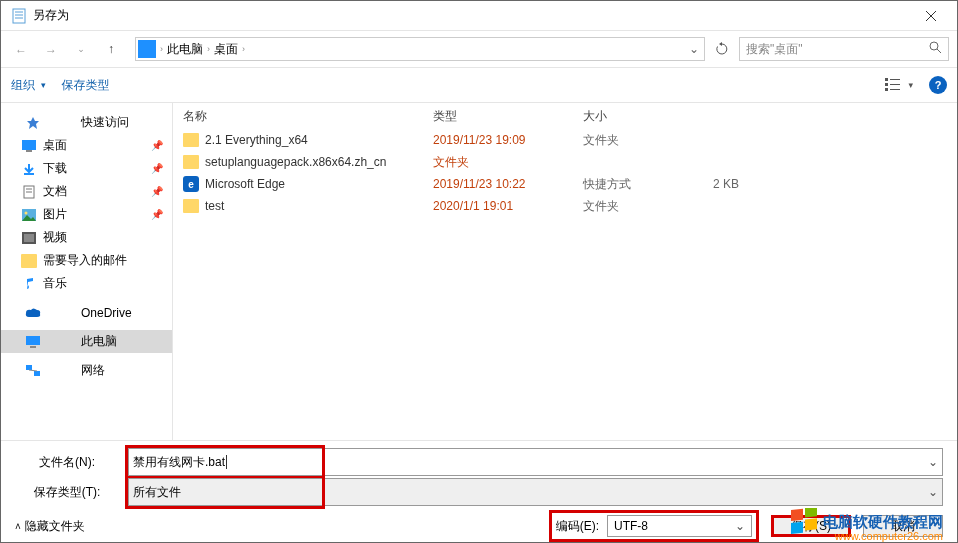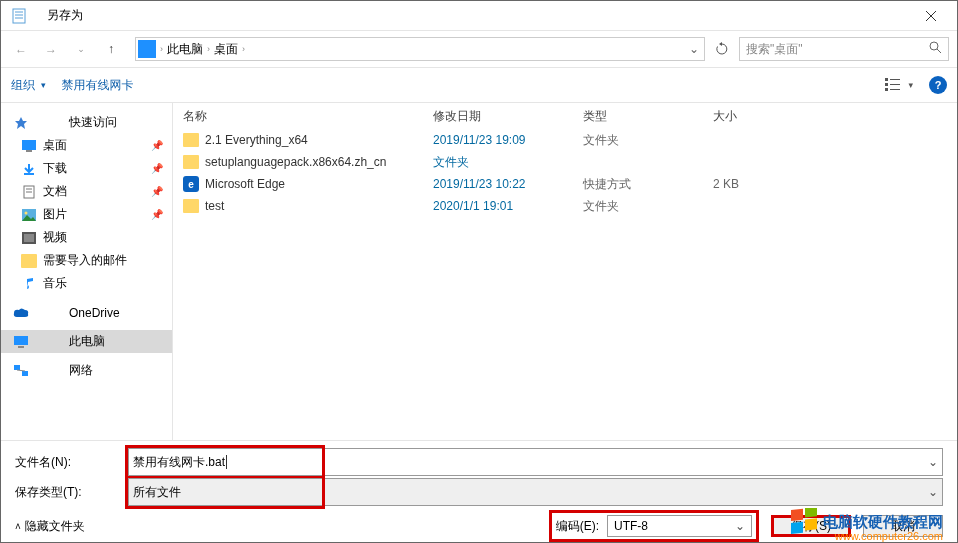--- a/index.html
+++ b/index.html
@@ -1,19 +1,19 @@
 <!DOCTYPE html>
 <html><head>
 <meta charset="utf-8">
 <style>
 * { box-sizing: border-box; margin: 0; padding: 0; font-family: "Microsoft YaHei", "Segoe UI", sans-serif; font-size: 12px; }
 body { background: #fff; width: 958px; height: 543px; overflow: hidden; border: 1px solid #666; }
 .titlebar { height: 30px; display: flex; align-items: center; padding: 0 4px; border-bottom: 1px solid #e5e5e5; }
 .titlebar .icon-app { width: 16px; height: 16px; margin: 0 6px; }
-.titlebar .title { flex: 1; margin-left: 14px; }
+.titlebar .title { flex: 1; }
 .titlebar .close { width: 44px; height: 30px; display: flex; align-items: center; justify-content: center; }
 .nav { height: 36px; display: flex; align-items: center; padding: 0 8px; gap: 6px; }
 .nav .arrow { width: 24px; height: 24px; display: flex; align-items: center; justify-content: center; color: #999; }
 .nav .arrow.up { color: #333; }
 .nav .path { flex: 1; border: 1px solid #ccc; height: 24px; display: flex; align-items: center; padding: 0 2px; gap: 4px; margin-left: 6px; }
 .nav .path .drive-icon { width: 18px; height: 18px; background: #1e90ff; display: inline-block; }
 .nav .path .sep { color: #888; font-size: 9px; }
 .nav .path .seg { display: inline-block; }
 .nav .refresh { width: 22px; height: 22px; display: flex; align-items: center; justify-content: center; border: 1px solid transparent; }
 .nav .path .dd { margin-left: auto; color: #666; width: 16px; text-align: center; }
@@ -22,40 +22,40 @@
 .toolbar { height: 36px; border-top: 1px solid #e5e5e5; border-bottom: 1px solid #e5e5e5; display: flex; align-items: center; padding: 0 10px; gap: 16px; }
 .toolbar .link { color: #1060ab; }
 .toolbar .chev { font-size: 9px; color: #1060ab; margin-left: -10px; }
 .toolbar .spacer { flex: 1; }
 .toolbar .view-icon { width: 18px; height: 18px; display: inline-flex; align-items: center; justify-content: center; }
 .toolbar .help { width: 18px; height: 18px; border-radius: 50%; background: #0a62c0; color: #fff; display: inline-flex; align-items: center; justify-content: center; font-size: 11px; font-weight: bold; }
 .body { display: flex; height: 337px; }
 .sidebar { width: 172px; border-right: 1px solid #e5e5e5; padding: 8px 0; overflow: hidden; }
 .sidebar .item { display: flex; align-items: center; height: 23px; padding: 0 8px 0 20px; gap: 6px; }
 .sidebar .item.sel { background: #d9d9d9; }
-.sidebar .item.header { padding-left: 12px; gap: 40px; }
+.sidebar .item.header { padding-left: 24px; gap: 40px; }
 .sidebar .item .pin { margin-left: auto; font-size: 10px; color: #888; }
 .sidebar .ic { width: 16px; height: 16px; display: inline-flex; align-items: center; justify-content: center; }
 .sidebar .sp { height: 6px; }
 .filelist { flex: 1; }
 .filelist .headers { display: flex; height: 26px; align-items: center; padding: 0 10px; color: #444; }
 .filelist .headers > div:nth-child(1) { width: 250px; }
 .filelist .headers > div:nth-child(2) { width: 150px; }
 .filelist .headers > div:nth-child(3) { width: 130px; }
 .filelist .headers > div:nth-child(4) { width: 80px; }
 .filelist .row { display: flex; height: 22px; align-items: center; padding: 0 10px; color: #333; }
 .filelist .row > div:nth-child(1) { width: 250px; display: flex; align-items: center; gap: 6px; }
-.filelist .row > div:nth-child(2) { width: 150px; color: #0369a1; }
+.filelist .row > div:nth-child(2) { width: 150px; color: #c2410c; }
 .filelist .row > div:nth-child(3) { width: 130px; color: #666; }
 .filelist .row > div:nth-child(4) { width: 80px; color: #666; }
 .folder-ic { width: 16px; height: 14px; background: #ffd768; border-radius: 1px; display: inline-block; }
 .edge-ic { width: 16px; height: 16px; border-radius: 3px; background: #0a62c0; display: inline-flex; align-items: center; justify-content: center; color: #fff; font-size: 10px; font-weight: bold; }
 .bottom { height: 104px; padding: 8px 14px 8px 14px; border-top: 1px solid #e5e5e5; }
 .formrow { display: flex; align-items: center; height: 26px; margin-bottom: 4px; }
-.formrow .lbl { width: 110px; text-align: left; padding-right: 6px; }
+.formrow .lbl { width: 110px; text-align: center; padding-right: 6px; }
 .formrow .field { flex: 1; height: 28px; border: 1px solid #999; background: #fff; padding: 0 4px; display: flex; align-items: center; position: relative; }
 .formrow .field.combo { background: #efefef; }
 .formrow .field .dd { margin-left: auto; color: #555; }
 .formrow .redbox { border: 3px solid #d40000; padding: 0; }
 .formrow .redbox .field { border: 1px solid #999; margin: 0; }
 .caret { border-right: 1px solid #333; height: 14px; display: inline-block; margin-left: 1px; }
 .buttons { display: flex; align-items: center; height: 34px; gap: 12px; }
 .buttons .hide { flex: 0 0 auto; display: flex; align-items: center; gap: 4px; }
 .buttons .sp { flex: 1; }
 .buttons .enc-lbl { }
@@ -118,21 +118,21 @@
           <circle cx="5" cy="5" r="4" fill="none" stroke="#666"></circle>
           <line x1="8" y1="8" x2="12" y2="12" stroke="#666"></line>
         </svg>
     </span>
   </div>
 </div>
 
 <div class="toolbar">
   <span class="link">组织</span>
   <span class="chev">▾</span>
-  <span class="link">禁用有线网卡</span>
+  <span class="link">保存类型</span>
   <span class="spacer"></span>
   <span class="view-icon">
     <svg width="16" height="14">
         <rect x="0" y="0" width="3" height="3" fill="#555"></rect>
         <rect x="0" y="5" width="3" height="3" fill="#555"></rect>
         <rect x="0" y="10" width="3" height="3" fill="#555"></rect>
         <rect x="5" y="1" width="10" height="1" fill="#555"></rect>
         <rect x="5" y="6" width="10" height="1" fill="#555"></rect>
         <rect x="5" y="11" width="10" height="1" fill="#555"></rect>
       </svg>
@@ -244,21 +244,20 @@
             <line x1="3" y1="5" x2="11" y2="6" stroke="#888"></line>
           </svg>
         </span>
         <span>网络</span>
       </div>
   </div>
 
   <div class="filelist">
     <div class="headers">
       <div>名称</div>
-      <div>修改日期</div>
       <div>类型</div>
       <div>大小</div>
     </div>
     <div id="rows">
         <div class="row">
           <div>
             <span class="folder-ic"></span>
             <span>2.1 Everything_x64</span>
           </div>
           <div>2019/11/23 19:09</div>

